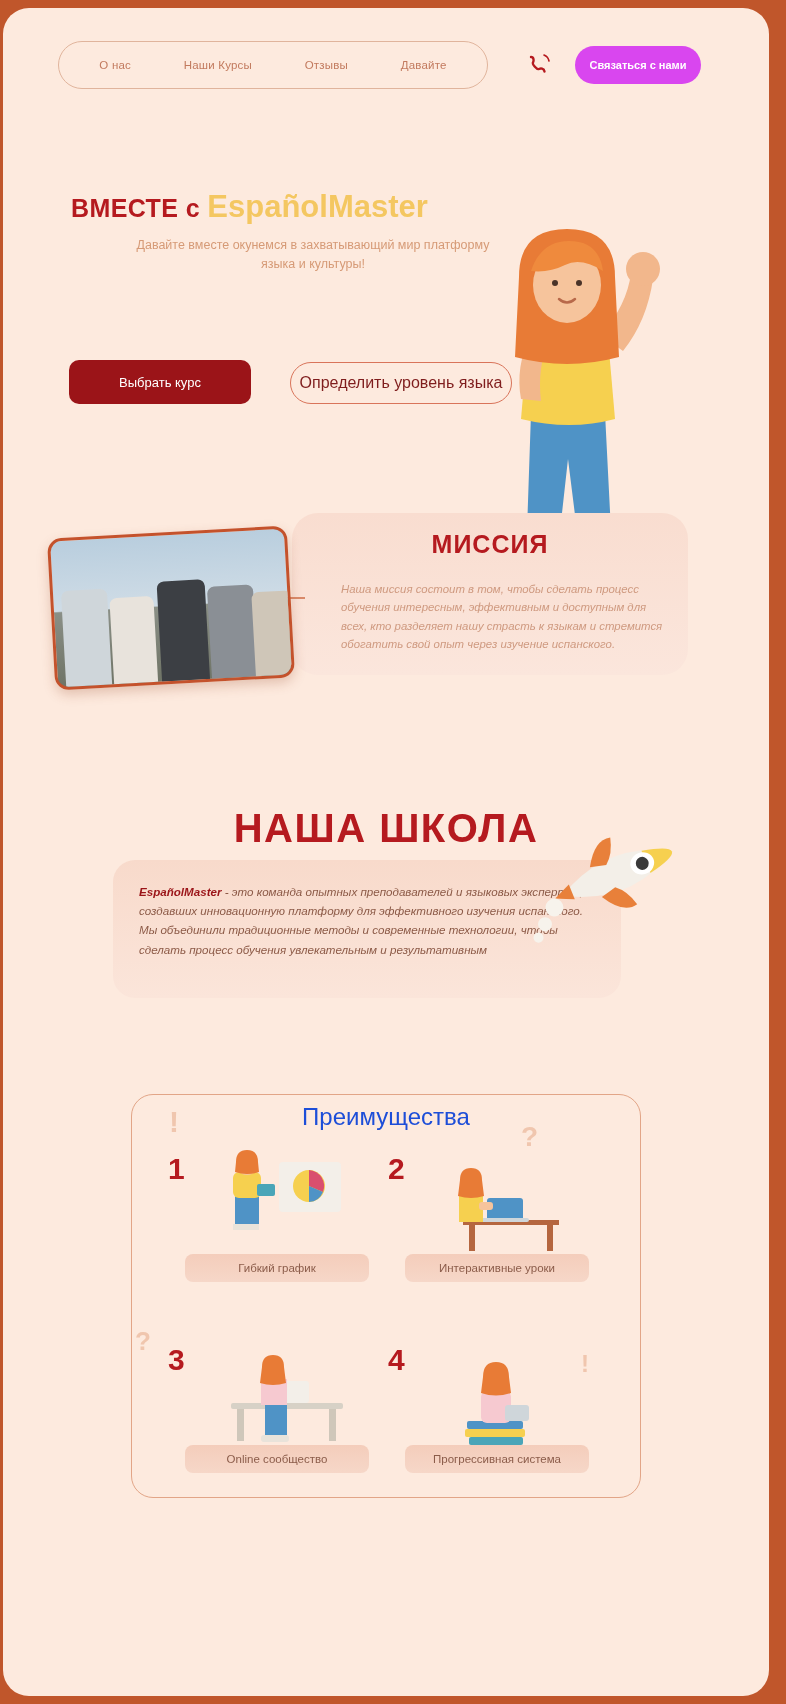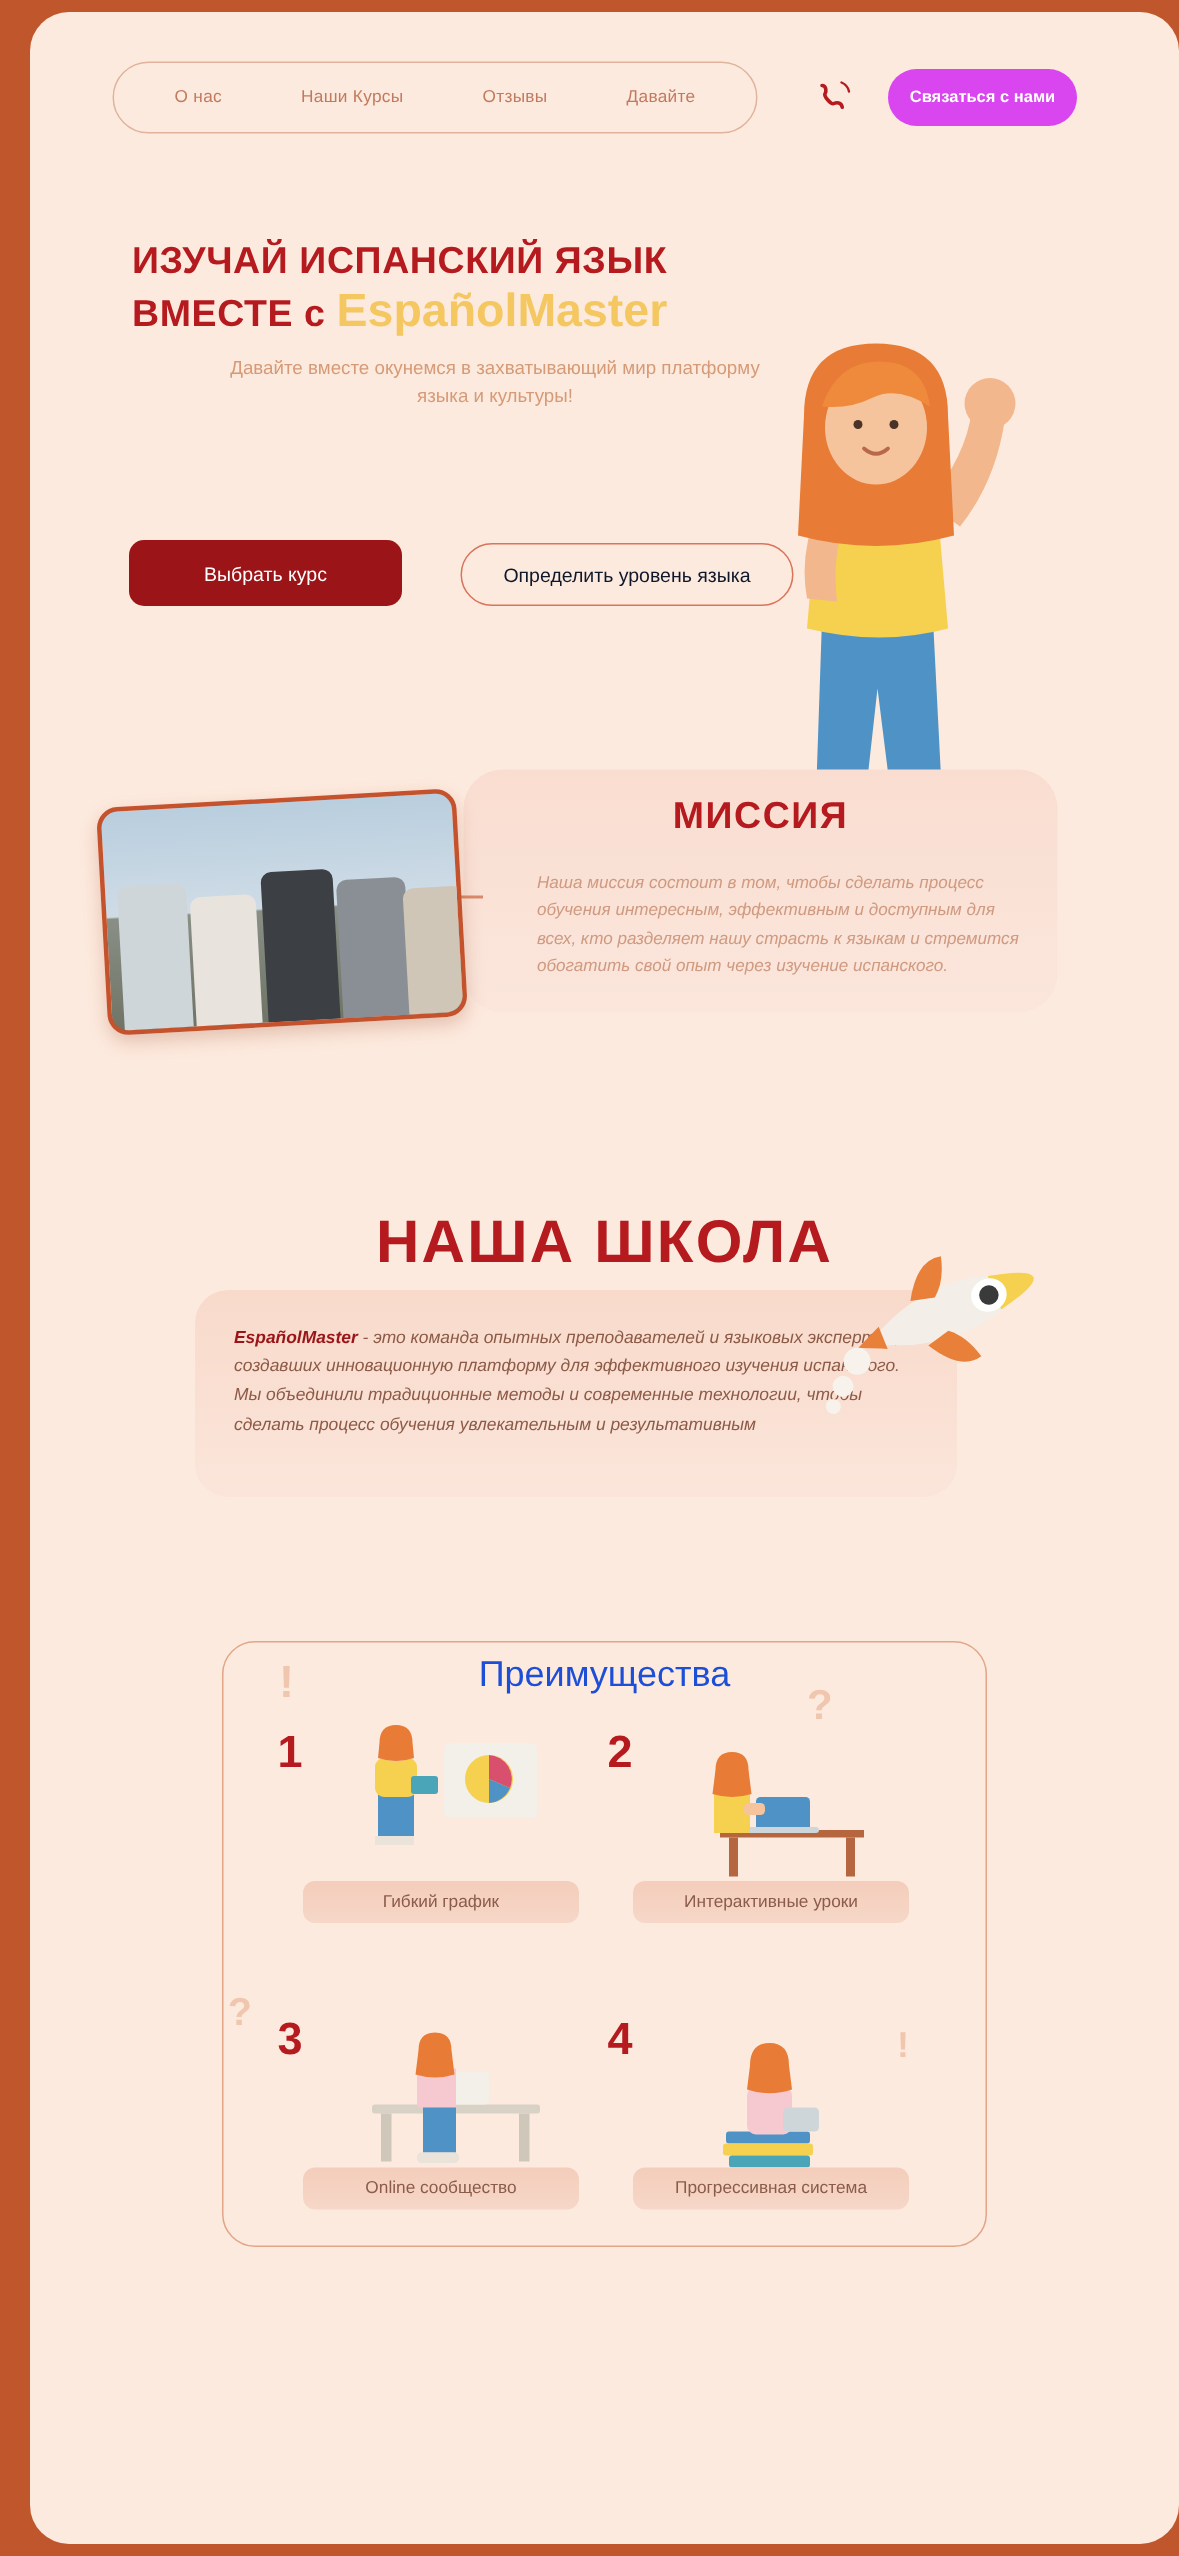--- a/index.html
+++ b/index.html
@@ -8,21 +8,21 @@
     height: 1704px;
     background: #b4552c;
     font-family: "Liberation Sans", sans-serif;
     overflow: hidden;
   }
   .frame {
     position: relative;
     width: 786px;
     height: 1704px;
     background: #c0562b;
-    padding: 8px 20px;
+    padding: 8px 3px;
   }
   .page {
     position: relative;
     width: 766px;
     height: 1688px;
     background: #fdeade;
     border-radius: 26px;
     overflow: hidden;
   }
 
@@ -111,22 +111,22 @@
   }
   .btn-outline {
     position: absolute;
     top: 354px;
     left: 287px;
     width: 222px;
     height: 42px;
     background: transparent;
     border: 1.4px solid #d9745a;
     border-radius: 21px;
-    color: #0f172a;
-    font-size: 13px;
+    color: #7f1d1d;
+    font-size: 16px;
     cursor: pointer;
   }
 
   
   .girl {
     position: absolute;
     top: 215px;
     left: 470px;
     width: 220px;
     height: 315px;
@@ -291,21 +291,21 @@
     <div class="phone-icon">
       <svg width="26" height="26" viewBox="0 0 26 26">
         <path d="M5 4c3 0 3 4 2 5.5-1 1.5 4 7.5 6 6.5 1.5-.8 5-1 5.5 2.5" stroke="#b51a1f" stroke-width="2.4" fill="none" stroke-linecap="round"></path>
         <path d="M18 2c2.5 1 4.5 3.5 5 6" stroke="#b51a1f" stroke-width="1.6" fill="none" stroke-linecap="round"></path>
       </svg>
     </div>
 
     <button class="contact-btn">Связаться с нами</button>
 
     <div class="hero-title">
-      <span>ИЗУЧАЙ ИСПАНСКИЙ ЯЗЫК</span><br>
+      <br>
       <span>ВМЕСТЕ с</span>
       <span class="hero-brand">EspañolMaster</span>
     </div>
     <div class="hero-sub">Давайте вместе окунемся в захватывающий мир платформу языка и культуры!</div>
 
     <button class="btn-primary">Выбрать курс</button>
     <button class="btn-outline">Определить уровень языка</button>
 
     <div class="girl">
       <svg width="220" height="315" viewBox="0 0 220 315">

